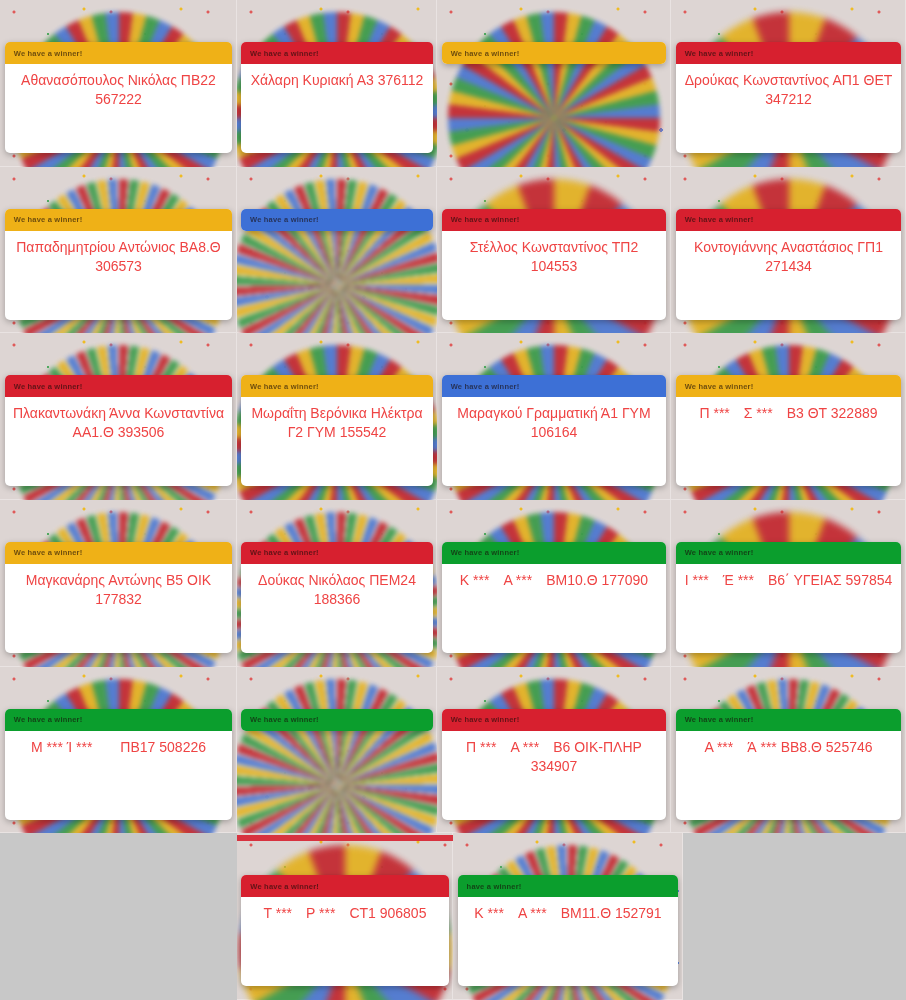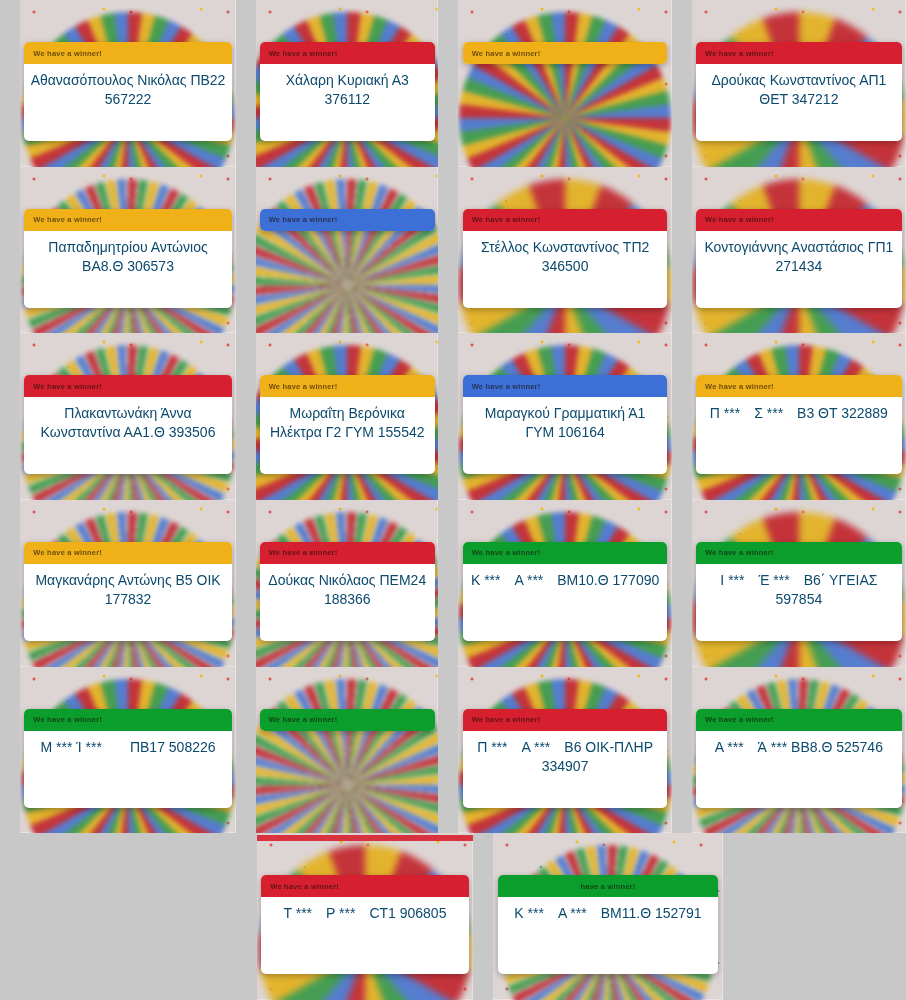--- a/index.html
+++ b/index.html
@@ -27,21 +27,20 @@
     position:relative;height:100%;overflow:hidden;
     background-color:#ddd5d3;
     background-image:
       radial-gradient(circle 1.6px at 14px 12px, rgba(224,59,59,.8) 97%, transparent),
       radial-gradient(circle 1.4px at 48px 34px, rgba(47,158,68,.8) 97%, transparent),
       radial-gradient(circle 1.6px at 84px 9px,  rgba(242,183,5,.85) 97%, transparent),
       radial-gradient(circle 1.7px at 30px 58px, rgba(59,111,224,.8) 97%, transparent),
       radial-gradient(circle 1.3px at 72px 50px, rgba(224,59,157,.7) 97%, transparent);
     background-size:97px 72px;
     box-shadow:inset -1px -1px 0 rgba(255,255,255,.35);
-    margin-left:20px;
   }
   .accent-strip{
     position:absolute;top:2px;left:0;width:100%;height:6px;
     background:#d7202f;opacity:.9;
   }
   .wheel{
     position:absolute;left:50%;top:12px;transform:translateX(-50%);
     width:212px;height:212px;border-radius:50%;
     filter:blur(2.5px) saturate(.85);
     opacity:.95;
@@ -70,24 +69,24 @@
     box-shadow:0 2px 6px rgba(0,0,0,.28);
   }
   .winner-banner{
     height:22px;display:flex;align-items:center;padding:0 9px;
   }
   .winner-banner span{
     font-size:7.5px;font-weight:bold;letter-spacing:.2px;
     color:rgba(25,12,8,.62);
   }
   .winner-body{
-    min-height:50px;padding:7px 6px 20px;
+    min-height:50px;padding:7px 6px 32px;
     display:flex;justify-content:center;
     text-align:center;
-    font-size:14px;line-height:1.35;color:#0c4a6e;
+    font-size:14px;line-height:1.35;color:#ef4444;
     white-space:pre-wrap;word-break:break-word;
   }
 </style>
 </head>
 <body>
 
 <div id="collage">
     <div class="row">
       <div class="tile">
     <div class="wheel fine"></div>
@@ -142,21 +141,21 @@
         <span>We have a winner!</span>
       </div>
     </div>
   </div>
       <div class="tile">
     <div class="wheel coarse"></div>
     <div class="winner-card">
       <div class="winner-banner" style="background: rgb(215, 32, 47);">
         <span>We have a winner!</span>
       </div>
-      <div class="winner-body">Στέλλος Κωνσταντίνος ΤΠ2 346500</div>
+      <div class="winner-body">Στέλλος Κωνσταντίνος ΤΠ2 104553</div>
     </div>
   </div>
       <div class="tile">
     <div class="wheel coarse"></div>
     <div class="winner-card">
       <div class="winner-banner" style="background: rgb(215, 32, 47);">
         <span>We have a winner!</span>
       </div>
       <div class="winner-body">Κοντογιάννης Αναστάσιος ΓΠ1 271434</div>
     </div>
@@ -282,20 +281,20 @@
       <div class="winner-banner" style="background: rgb(215, 32, 47);">
         <span>We have a winner!</span>
       </div>
       <div class="winner-body">Τ *** Ρ *** CT1 906805</div>
     </div>
   <div class="accent-strip"></div>
       </div>
       <div class="tile">
     <div class="wheel rays"></div>
     <div class="winner-card">
-      <div class="winner-banner" style="background: rgb(11, 158, 45); justify-content: center;">
+      <div class="winner-banner" style="background: rgb(11, 158, 45);">
         <span>have a winner!</span>
       </div>
       <div class="winner-body">Κ *** Α *** ΒΜ11.Θ 152791</div>
     </div>
   </div>
     </div>
   </div>
 
 </body></html>

